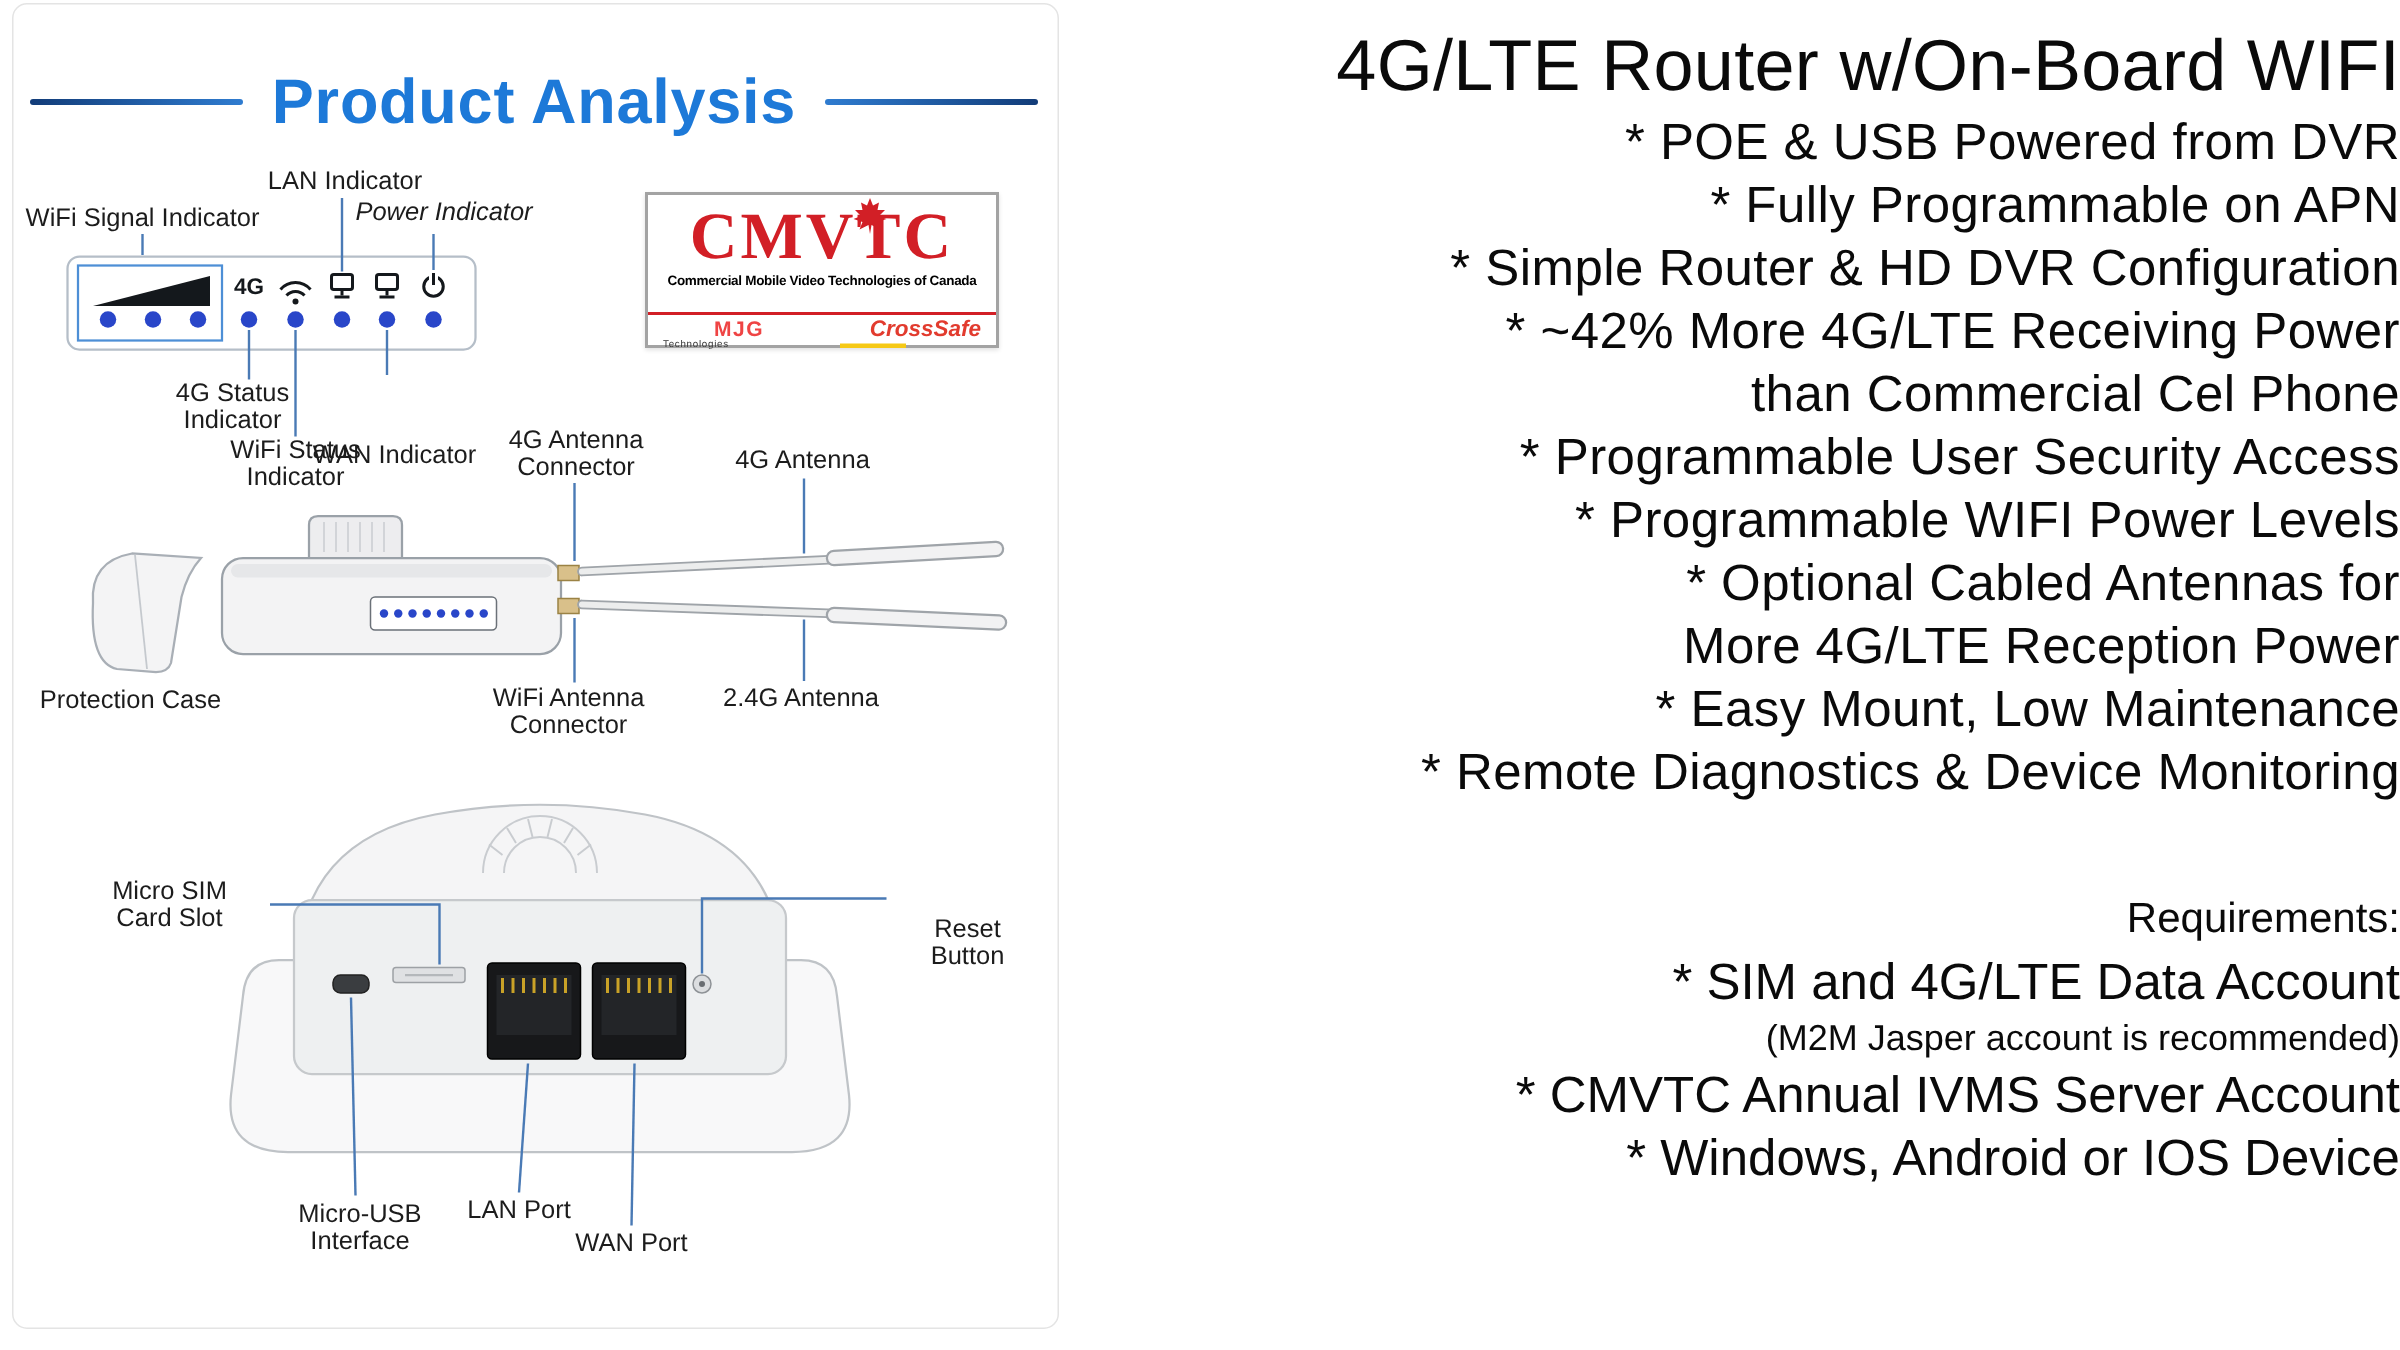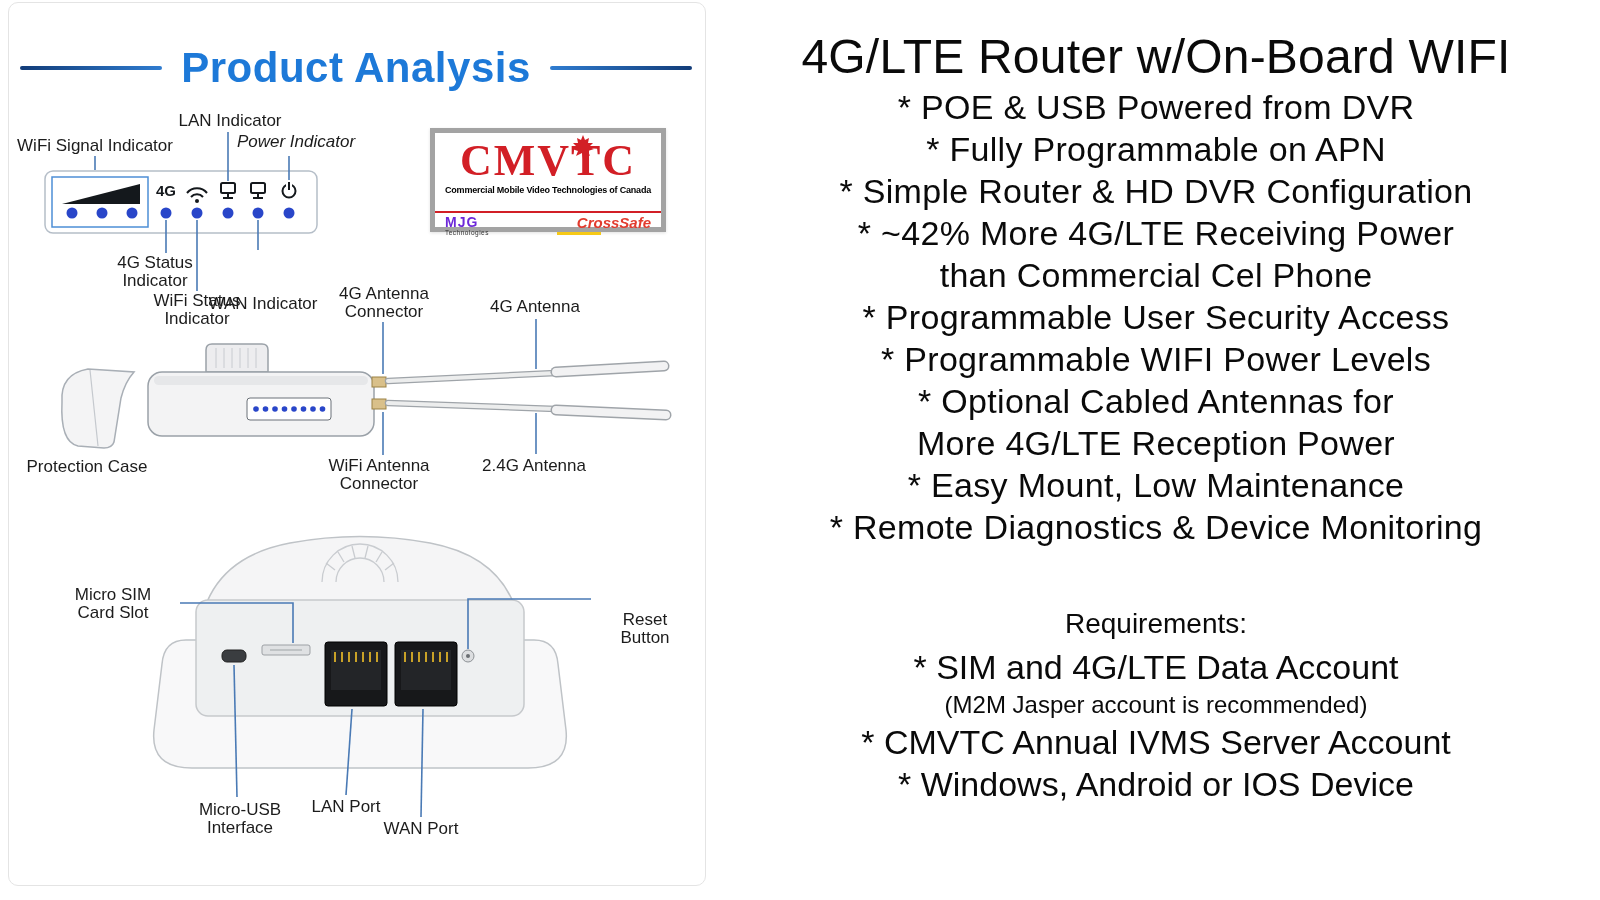--- a/index.html
+++ b/index.html
@@ -29,38 +29,38 @@
     white-space:pre-line;font-size:17px;line-height:1.08;color:#1c1c1c;}
 
   #diagram-svg{position:absolute;left:0;top:0;}
   .callout{stroke:var(--callout);stroke-width:1.6;fill:none;}
   .led{fill:var(--led-blue);}
   .ink{fill:#14181c;}
   .ink-stroke{stroke:#14181c;fill:none;stroke-width:2;}
 
   
   #logo-box{position:absolute;left:430px;top:128px;width:236px;height:104px;
-    background:#fff;border:5px solid #a3a3a3;box-shadow:0 1px 3px rgba(0,0,0,.12);}
+    background:#fff;border:2px solid #a3a3a3;box-shadow:0 1px 3px rgba(0,0,0,.12);}
   .logo-name{position:relative;text-align:center;font-size:44px;font-weight:bold;
     color:var(--logo-red);letter-spacing:2px;line-height:1;padding-top:6px;
     font-family:"Liberation Serif", serif;}
   .logo-leaf{position:absolute;left:136px;top:2px;width:24px;height:24px;}
   .logo-tagline{text-align:center;font-size:9px;font-weight:bold;color:#000;
     letter-spacing:-0.2px;margin-top:2px;border-bottom:2px solid var(--logo-red);
     padding-bottom:16px;}
   .logo-bottom{display:flex;justify-content:space-between;align-items:flex-start;
     padding:2px 10px 0 10px;}
-  .mjg{color:#6d28d9;font-weight:bold;font-size:14px;letter-spacing:1px;line-height:1;}
+  .mjg{color:#ef4444;font-weight:bold;font-size:14px;letter-spacing:1px;line-height:1;margin-left:34px;}
   .mjg-sub{font-size:6.5px;color:#333;letter-spacing:0.5px;}
   .crosssafe{color:#e23b2e;font-weight:bold;font-style:italic;font-size:15px;line-height:1;margin-left:20px;}
   .crosssafe-accent{display:block;height:3px;width:44px;background:#f6c916;margin-top:2px;}
 
   
   #right-panel{position:absolute;left:712px;top:0;width:888px;height:667px;
-    padding-top:28px;text-align:center;color:#0a0a0a;}
+    padding-top:16px;text-align:right;color:#0a0a0a;}
   .r-title{font-size:48px;line-height:58px;letter-spacing:0.2px;white-space:nowrap;}
   .feature{font-size:34px;line-height:42px;letter-spacing:0.3px;white-space:nowrap;}
   .req-heading{font-size:28px;line-height:44px;margin-top:54px;}
   .req-item{font-size:34px;line-height:42px;white-space:nowrap;}
   .req-small{font-size:24px;line-height:33px;white-space:nowrap;}
 </style>
 </head>
 <body>
 
 <div id="stage">

